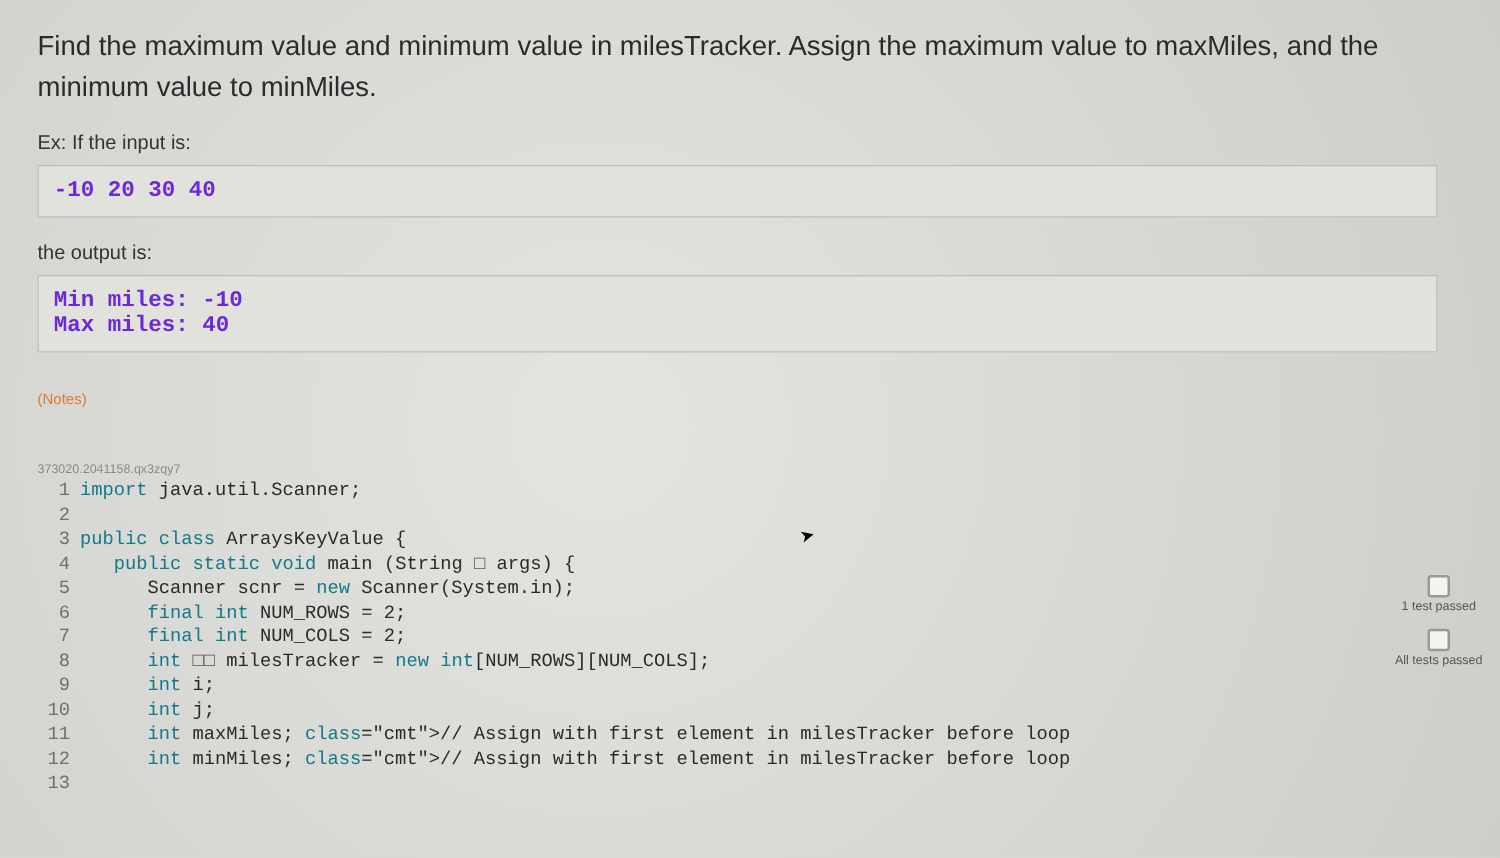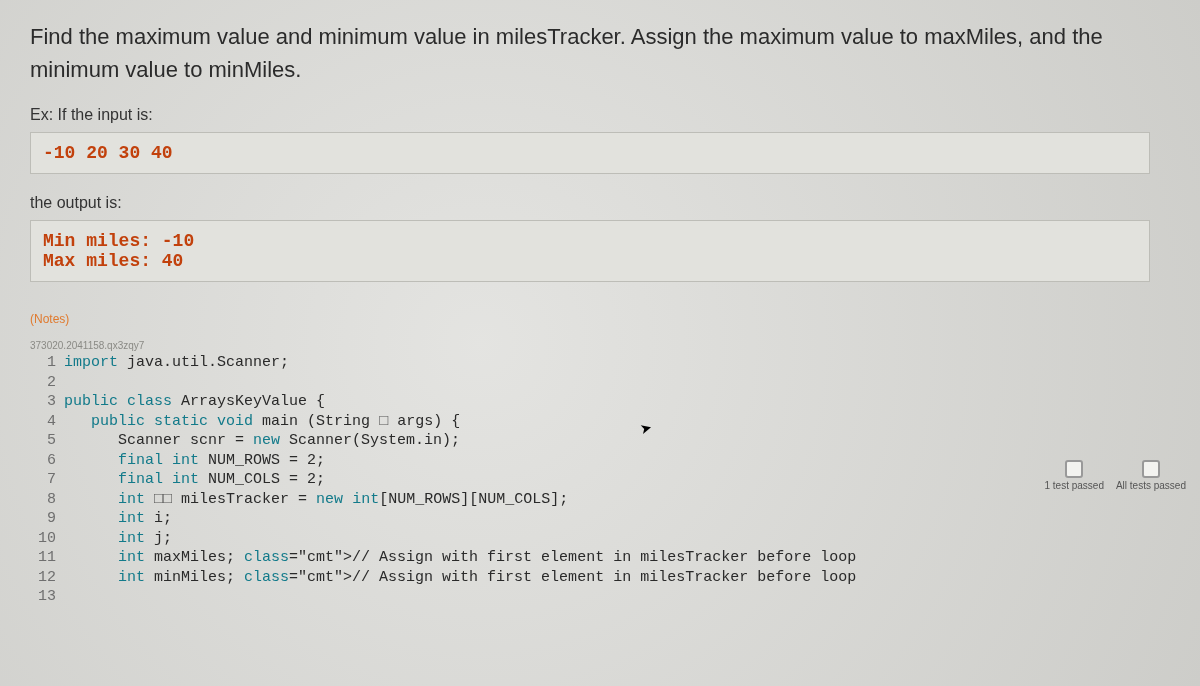--- a/index.html
+++ b/index.html
@@ -26,32 +26,33 @@
   }
   pre.io {
     font-family: "Courier New", monospace;
     font-size: 18px;
     font-weight: bold;
     background: #e2e2dd;
     border: 1px solid #bdbdb7;
     padding: 10px 12px;
     margin-bottom: 14px;
     white-space: pre;
-    color: #c2410c;
+    color: #6d28d9;
     max-width: 1120px;
   }
   .notes {
     color: #e07a2e;
     font-size: 12px;
     margin: 16px 0 14px 0;
     display: inline-block;
   }
   .challenge-id {
     font-size: 10px;
     color: #8a8a85;
+    margin-top: 30px;
     margin-bottom: 2px;
   }
   .code-area {
     display: flex;
     font-family: "Courier New", monospace;
     font-size: 15px;
     line-height: 1.3;
     position: relative;
     max-width: 1000px;
   }
@@ -65,20 +66,21 @@
   .gutter div { height: 19.5px; }
   .code { white-space: pre; }
   .code .line { height: 19.5px; }
   .kw { color: #127a8a; }
   .box { color: #555; }
   .side-badges {
     position: absolute;
     right: 14px;
     top: 460px;
     display: flex;
+    flex-direction: column;
     gap: 12px;
     align-items: center;
   }
   .badge {
     display: flex;
     flex-direction: column;
     align-items: center;
     gap: 2px;
   }
   .badge .check {

